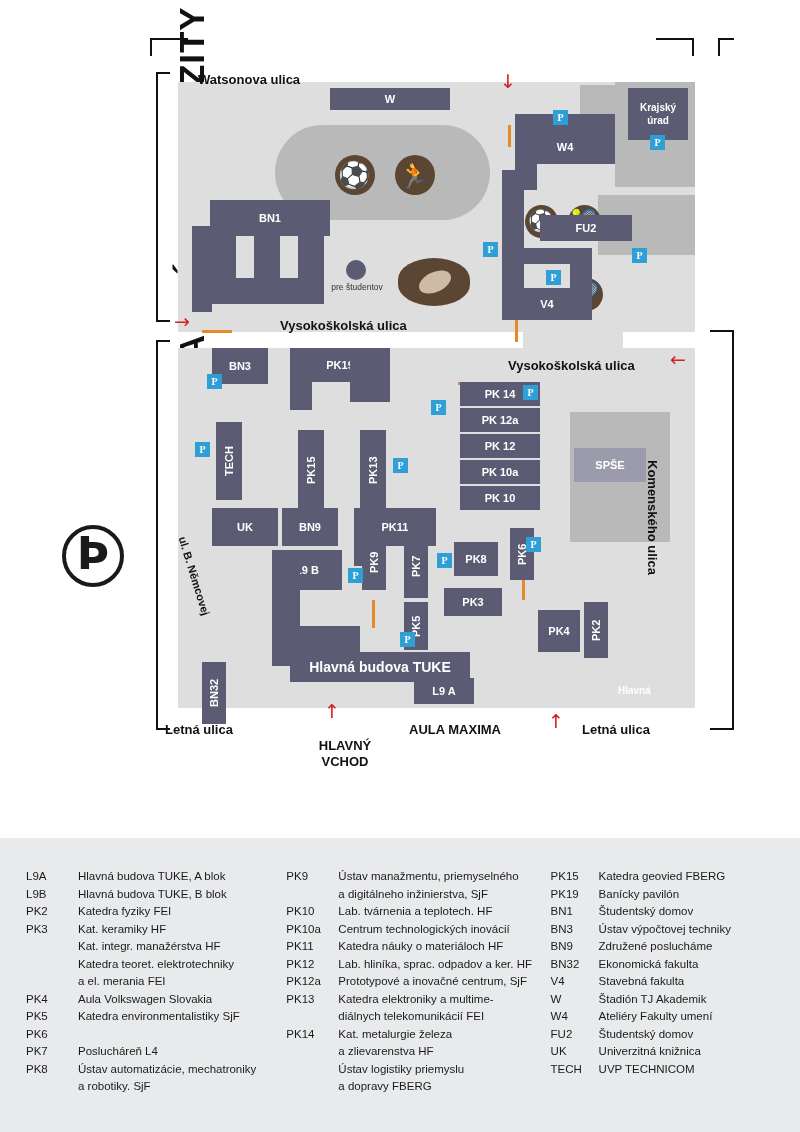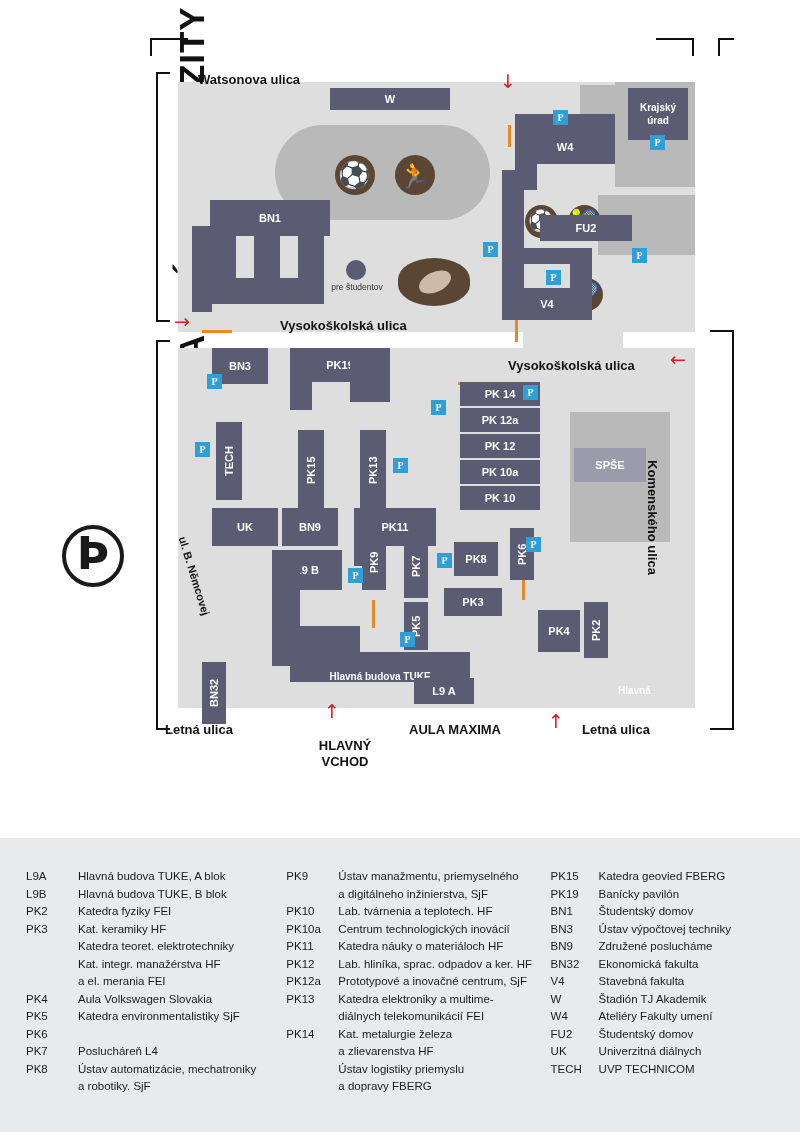--- a/index.html
+++ b/index.html
@@ -265,21 +265,21 @@
     <div class="bld" style="left:388px; top:580px; width:42px; height:42px;">
       <span>PK4</span>
     </div>
     <div class="bld vert" style="left:434px; top:572px; width:24px; height:56px;">
       <span>PK2</span>
     </div>
     <div class="bld vert" style="left:52px; top:632px; width:24px; height:62px;">
       <span>BN32</span>
     </div>
 
-    <div class="bld" style="left:140px; top:622px; width:180px; height:30px; font-size:10px;align-items:flex-end;">
+    <div class="bld" style="left:140px; top:622px; width:180px; height:30px; font-size:14px;">
       <span>Hlavná budova TUKE</span>
     </div>
     <div class="bld" style="left:264px; top:648px; width:60px; height:26px;">
       <span>L9 A</span>
     </div>
 
     <div class="capt" style="left:152px; top:692px; width:86px; white-space:pre-line; line-height:16px;">
       <span style="white-space:pre-line;">HLAVNÝ
 VCHOD</span>
     </div>
@@ -323,25 +323,25 @@
       <div class="lrow">
           <div class="lcode">PK2</div>
           <div class="ltext">Katedra fyziky FEI</div>
         </div>
       <div class="lrow">
           <div class="lcode">PK3</div>
           <div class="ltext">Kat. keramiky HF</div>
         </div>
       <div class="lrow cont">
           <div class="lcode"></div>
+          <div class="ltext">Kat. integr. manažérstva HF</div>
+        </div>
+      <div class="lrow cont">
+          <div class="lcode"></div>
           <div class="ltext">Katedra teoret. elektrotechniky</div>
-        </div>
-      <div class="lrow cont">
-          <div class="lcode"></div>
-          <div class="ltext">Kat. integr. manažérstva HF</div>
         </div>
       <div class="lrow cont">
           <div class="lcode"></div>
           <div class="ltext">a el. merania FEI</div>
         </div>
       <div class="lrow">
           <div class="lcode">PK4</div>
           <div class="ltext">Aula Volkswagen Slovakia</div>
         </div>
       <div class="lrow">
@@ -456,21 +456,21 @@
       <div class="lrow">
           <div class="lcode">W4</div>
           <div class="ltext">Ateliéry Fakulty umení</div>
         </div>
       <div class="lrow">
           <div class="lcode">FU2</div>
           <div class="ltext">Študentský domov</div>
         </div>
       <div class="lrow">
           <div class="lcode">UK</div>
-          <div class="ltext">Univerzitná diálnych</div>
+          <div class="ltext">Univerzitná knižnica</div>
         </div>
       <div class="lrow">
           <div class="lcode">TECH</div>
           <div class="ltext">UVP TECHNICOM</div>
         </div>
     </div>
   </div>
 </div>
 
 </body></html>

